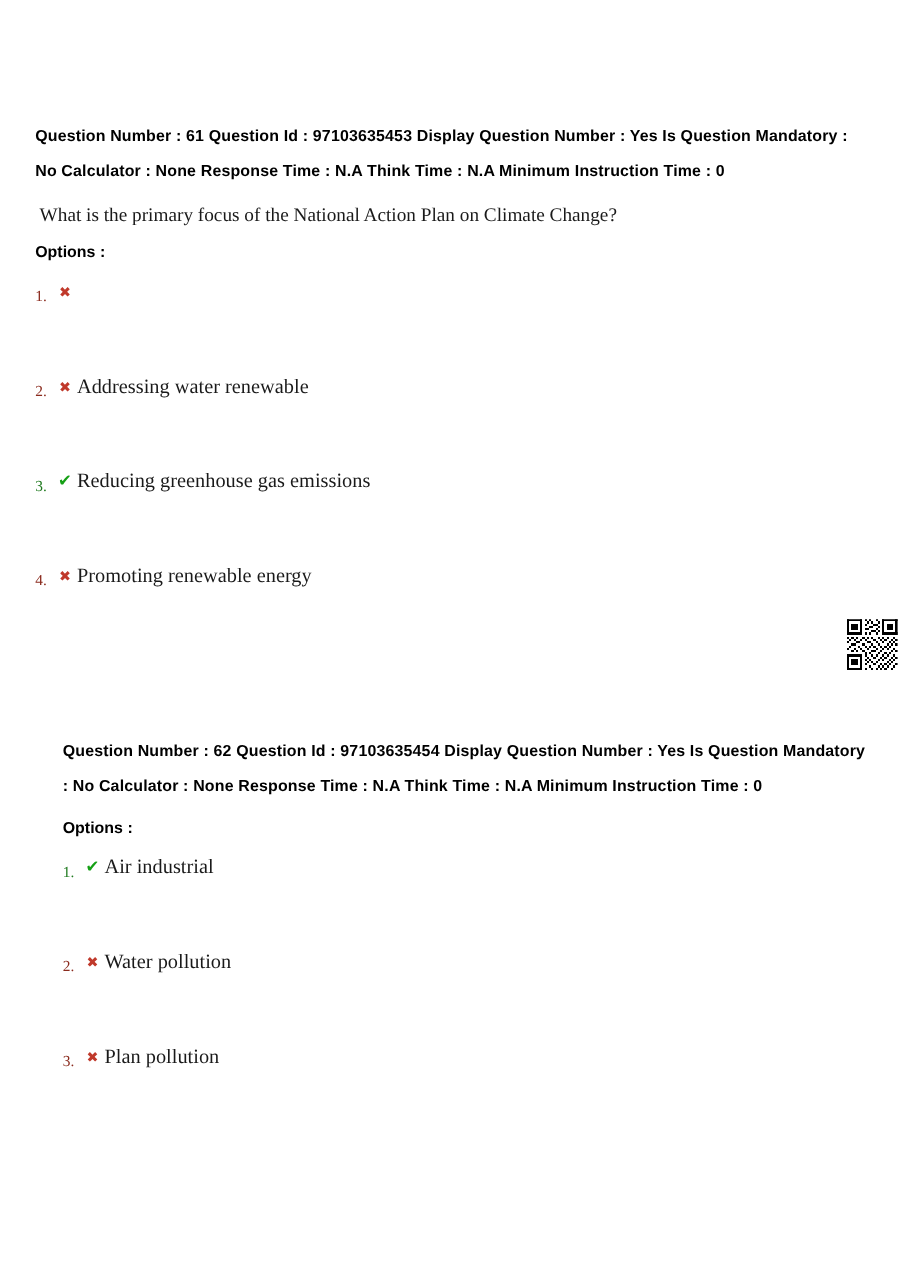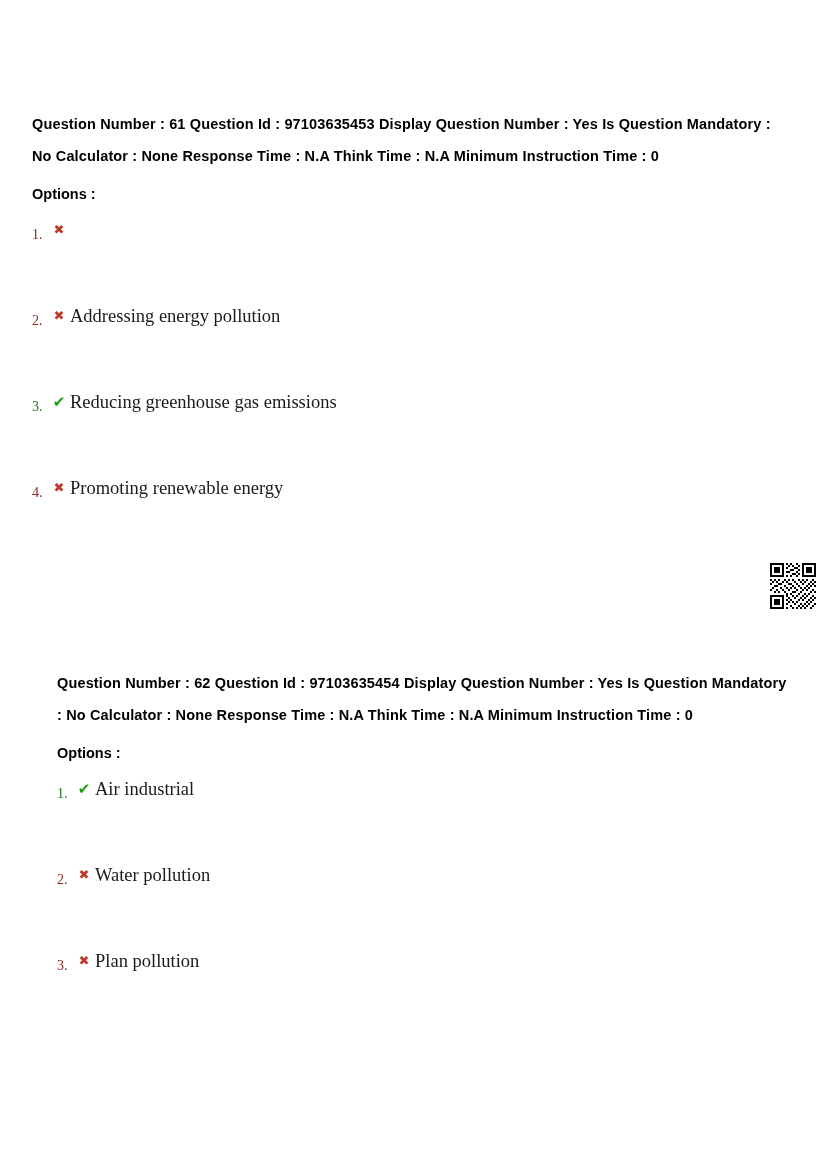--- a/index.html
+++ b/index.html
@@ -103,31 +103,32 @@
   }
   .qr svg { display: block; }
 </style>
 </head>
 <body>
 
 <div class="page">
 
   <div class="question-block" id="q1">
     <div class="meta">Question Number : 61 Question Id : 97103635453 Display Question Number : Yes Is Question Mandatory : No Calculator : None Response Time : N.A Think Time : N.A Minimum Instruction Time : 0</div>
+    <div class="stem">What is the primary focus of the National Action Plan on Climate Change?</div>
     <div class="options-label">Options :</div>
 
     <div class="options">
       <div class="option-row">
         <span class="opt-num">1.</span>
         <span class="opt-mark mark-wrong">✖</span>
       </div>
       <div class="option-row">
         <span class="opt-num">2.</span>
         <span class="opt-mark mark-wrong">✖</span>
-        <span class="opt-text">Addressing energy pollution</span>
+        <span class="opt-text">Addressing water renewable</span>
       </div>
       <div class="option-row">
         <span class="opt-num correct">3.</span>
         <span class="opt-mark mark-right">✔</span>
         <span class="opt-text">Reducing greenhouse gas emissions</span>
       </div>
       <div class="option-row">
         <span class="opt-num">4.</span>
         <span class="opt-mark mark-wrong">✖</span>
         <span class="opt-text">Promoting renewable energy</span>

